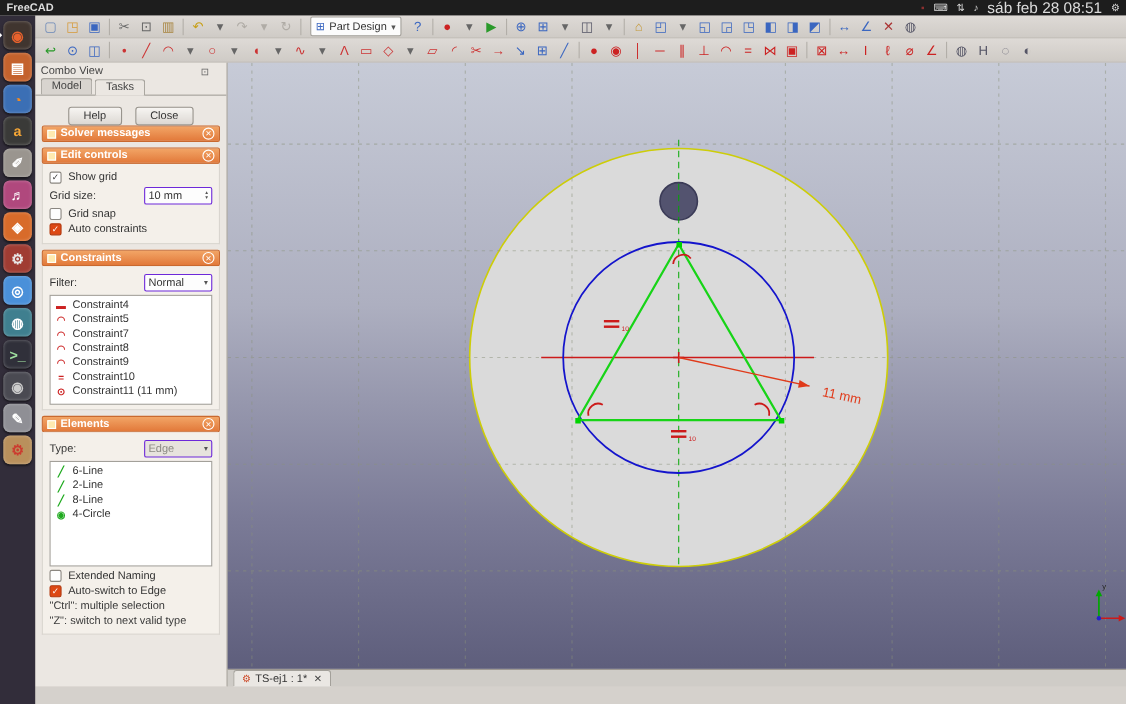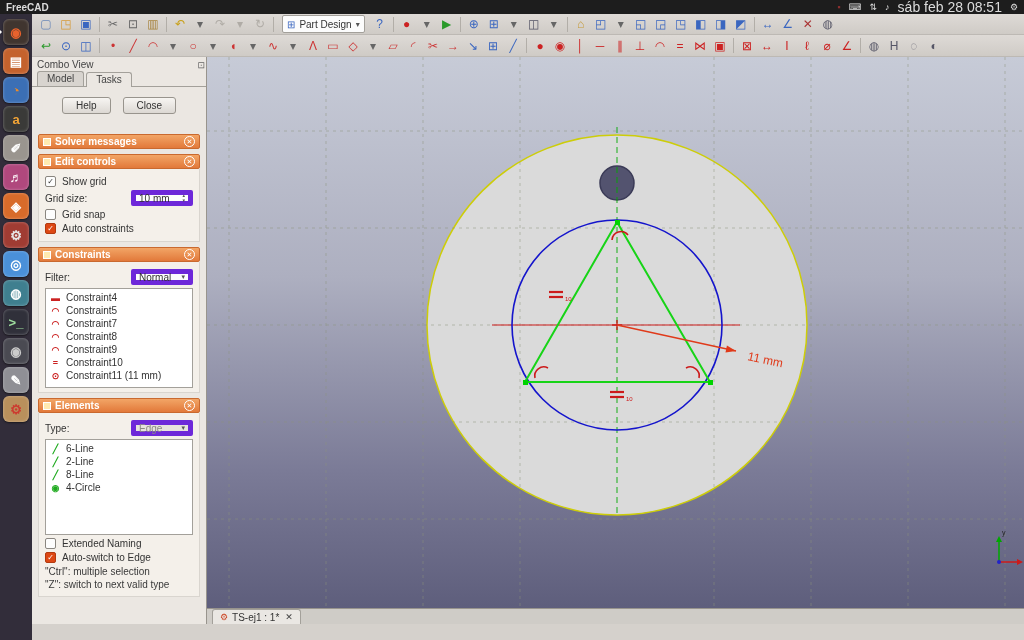--- a/index.html
+++ b/index.html
@@ -54,30 +54,30 @@
     padding:0 4px; font-size:10px; color:#333;
   }
   .wbcombo .caret { font-size:8px; color:#555; }
   
   .content { position:absolute; top:43px; left:0; right:0; bottom:16px; display:flex; }
   
   .combo-view {
     width:175px; flex:0 0 175px; background:#ebe7e2; border-right:1px solid #98948d;
     font-size:10px; color:#333; display:flex; flex-direction:column; overflow:hidden;
   }
-  .cv-title { display:flex; justify-content:space-between; align-items:center; padding:2px 1px 1px 5px; color:#444; }
+  .cv-title { display:flex; justify-content:space-between; align-items:center; padding:2px 16px 1px 5px; color:#444; }
   .cv-dock { font-size:9px; color:#666; }
   .cv-tabs { display:flex; margin-left:5px; }
   .cv-tab {
     padding:1px 9px 2px 9px; border:1px solid #a3a09a; border-bottom:none;
     background:#d8d4cf; border-radius:3px 3px 0 0; margin-right:2px; color:#444;
   }
   .cv-tab.active { background:#ebe7e2; position:relative; top:1px; }
   .cv-body { flex:1; border-top:1px solid #a3a09a; padding:5px 6px 2px 6px; overflow:hidden; }
-  .btnrow { display:flex; justify-content:center; gap:12px; margin:5px 0 20px 0; }
+  .btnrow { display:flex; justify-content:center; gap:12px; margin:5px 0 0 0; }
   .btn {
     font-family:inherit; font-size:10px; color:#333; padding:2px 13px;
     background:linear-gradient(#f7f5f2,#dcd8d3); border:1px solid #98948d; border-radius:3px;
   }
   .section { margin-bottom:5px; }
   .sec-head {
     display:flex; align-items:center; gap:4px; padding:1px 4px;
     background:linear-gradient(#f2a566,#e2793a); border:1px solid #c9692f; border-radius:2px;
     color:#fff; font-weight:bold; font-size:10px;
   }
@@ -91,21 +91,21 @@
   .dim { color:#8b8b84; margin-top:3px; }
   .row { display:flex; align-items:center; gap:6px; margin:3px 0; }
   .cb {
     width:11px; height:11px; border:1px solid #8a8680; border-radius:2px; background:#fdfdfd;
     display:flex; align-items:center; justify-content:center; font-size:8px; color:#fff; flex:0 0 auto;
   }
   .cb.checked { background:#dd4814; border-color:#b23a10; }
   .cb.checked-dark { background:#fdfdfd; color:#333; }
   .combo {
     display:flex; align-items:center; justify-content:space-between; gap:4px;
-    background:#fdfdfd; border:5px solid #6d28d9; border-radius:2px;
+    background:#fdfdfd; border:1px solid #6d28d9; border-radius:2px;
     padding:0 3px; height:16px; min-width:62px; margin-left:auto;
   }
   .combo .caret { font-size:7px; color:#555; }
   .combo.disabled { background:#e7e3dd; color:#8b8b84; }
   .spin { display:flex; flex-direction:column; font-size:5px; line-height:5px; color:#555; }
   .listbox { background:#fff; border:1px solid #a3a09a; padding:2px; overflow:hidden; }
   .listbox.constraints { height:100px; }
   .listbox.elements { height:96px; }
   .li { display:flex; align-items:center; gap:5px; padding:1px 2px; }
   .licon { width:11px; text-align:center; font-size:9px; font-weight:bold; }

